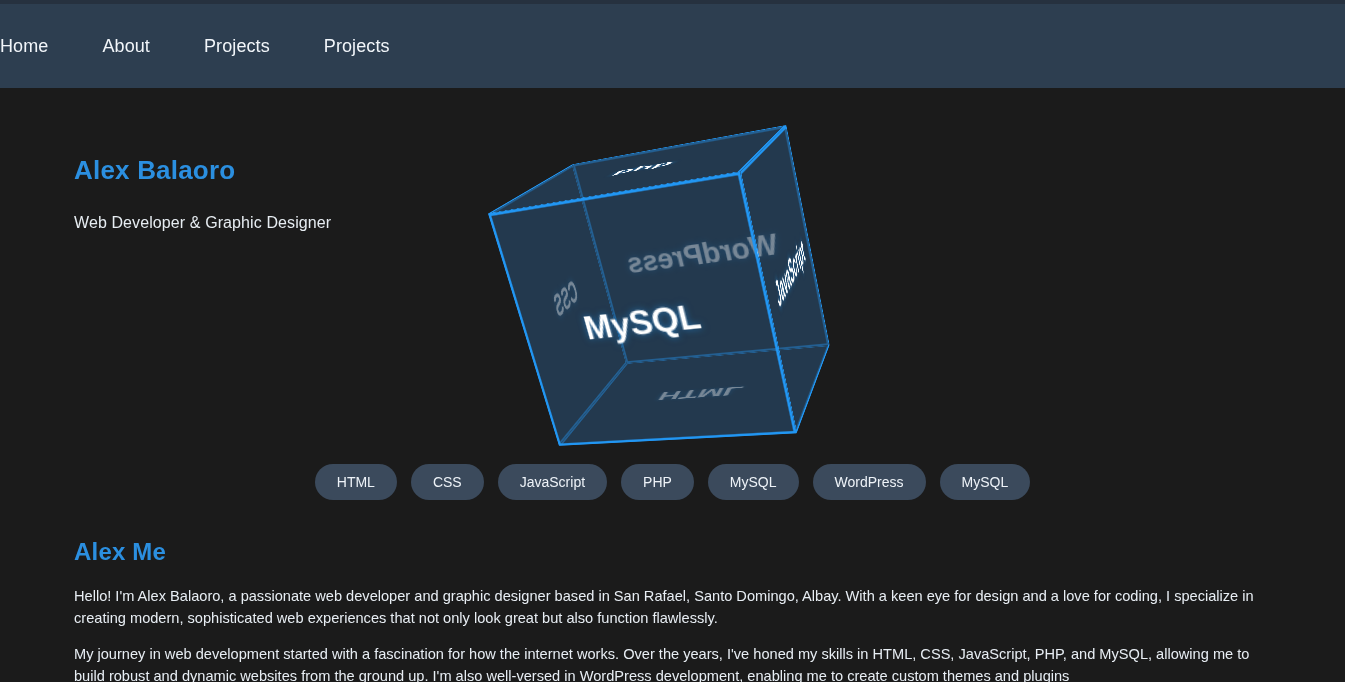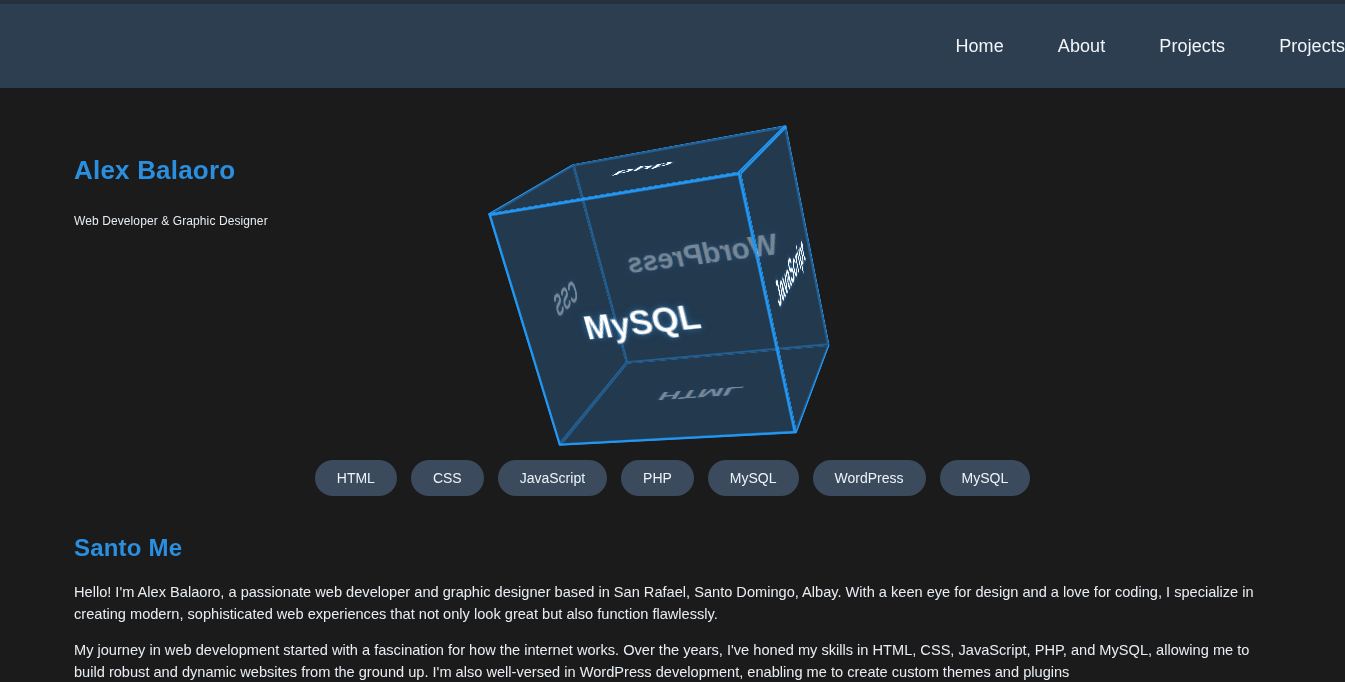--- a/index.html
+++ b/index.html
@@ -24,21 +24,21 @@
     background: #26313f;
     width: 100%;
   }
 
   
   .navbar {
     height: 84px;
     background: #2d3e50;
     display: flex;
     align-items: center;
-    justify-content: flex-end;
+    justify-content: flex-start;
   }
   .nav-list {
     display: flex;
     align-items: center;
     gap: 54px;
     list-style: none;
   }
   .nav-link {
     color: #f2f6fa;
     font-size: 18px;
@@ -59,21 +59,21 @@
   .hero { padding-top: 50px; position: relative; }
 
   .hero-name {
     color: #2b8fe0;
     font-size: 26px;
     font-weight: bold;
     letter-spacing: .2px;
   }
   .hero-tagline {
     margin-top: 28px;
-    font-size: 12px;
+    font-size: 16px;
     color: #e7edf2;
     letter-spacing: .1px;
   }
 
   
   .cube-stage {
     position: absolute;
     left: 0;
     right: 0;
     top: 30px;
@@ -196,18 +196,18 @@
       <button class="skill-pill">CSS</button>
       <button class="skill-pill">JavaScript</button>
       <button class="skill-pill">PHP</button>
       <button class="skill-pill">MySQL</button>
       <button class="skill-pill">WordPress</button>
       <button class="skill-pill">MySQL</button>
     </div>
   </section>
 
   <section class="about">
-    <h2 class="section-title">Santo Me</h2>
+    <h2 class="section-title">Alex Me</h2>
     <p class="about-para">Hello! I'm Alex Balaoro, a passionate web developer and graphic designer based in San Rafael, Santo Domingo, Albay. With a keen eye for design and a love for coding, I specialize in creating modern, sophisticated web experiences that not only look great but also function flawlessly.</p>
     <p class="about-para">My journey in web development started with a fascination for how the internet works. Over the years, I've honed my skills in HTML, CSS, JavaScript, PHP, and MySQL, allowing me to build robust and dynamic websites from the ground up. I'm also well-versed in WordPress development, enabling me to create custom themes and plugins</p>
   </section>
 
 </main>
 
 </body></html>

